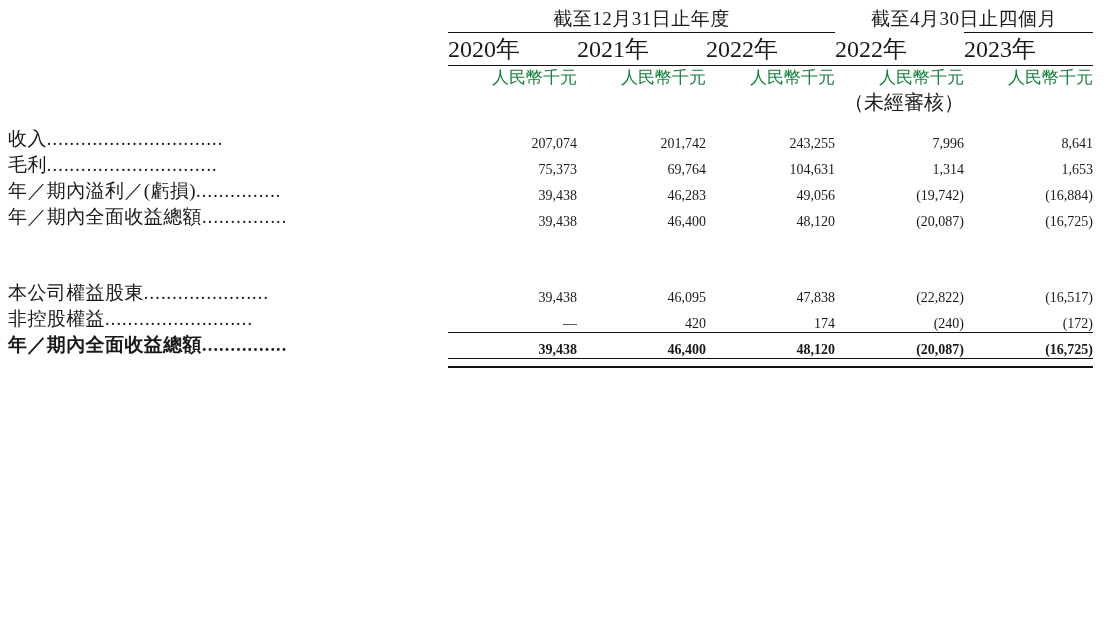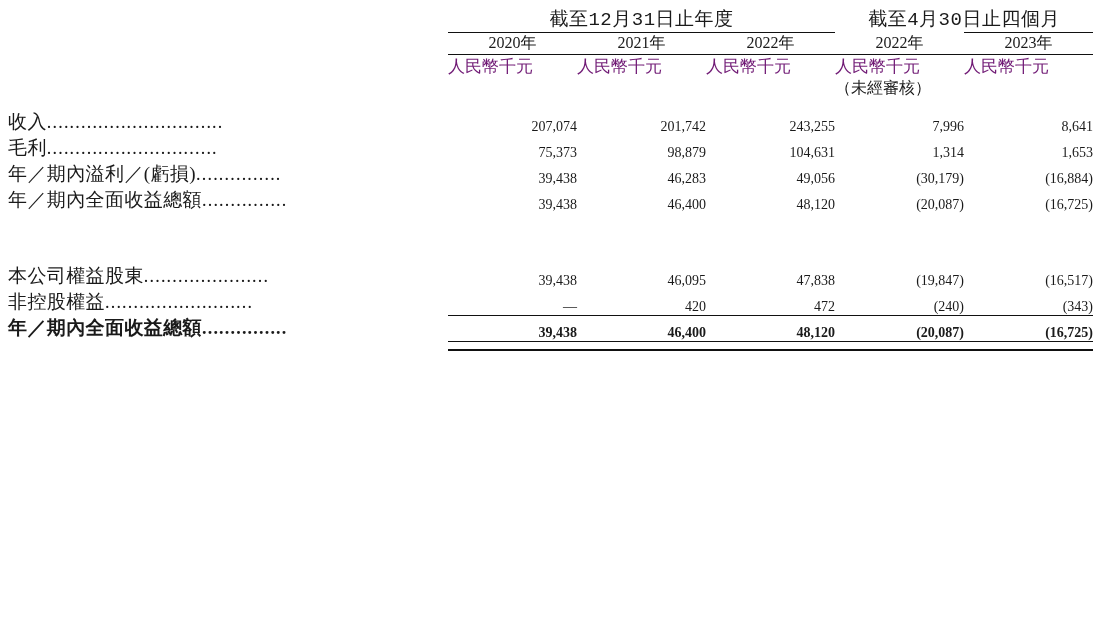--- a/index.html
+++ b/index.html
@@ -36,49 +36,49 @@
     font-weight: normal;
   }
 
   
   .grp {
     text-align: center;
     font-size: 19px;
     font-weight: bold;
     letter-spacing: 0.5px;
     padding-bottom: 6px;
-    font-family: Liberation Mono, monospace;
+    font-family: Liberation Serif, serif;
   }
   .grp-rule {
     height: 0;
     border-bottom: 1.4px solid #111;
   }
   .rule-cell { padding: 0; }
 
   
   .yr {
-    text-align: center;
-    font-size: 16px;
+    text-align: left;
+    font-size: 24px;
     font-weight: bold;
     padding-top: 12px;
     padding-bottom: 9px;
   }
   .yr-rule { height: 0; border-bottom: 1px solid #111; }
 
   
   .unit {
-    text-align: left;
+    text-align: right;
     font-size: 17px;
     padding-top: 14px;
     padding-bottom: 2px;
-    color: #701a75;
+    color: #15803d;
   }
   .unit2 {
-    text-align: left;
-    font-size: 16px;
+    text-align: right;
+    font-size: 20px;
     padding-top: 4px;
     padding-bottom: 4px;
   }
 
   
   .lbl {
     font-size: 19px;
     white-space: nowrap;
     padding-top: 9px;
     padding-bottom: 9px;
@@ -189,32 +189,32 @@
       <td class="num">201,742</td>
       <td class="num">243,255</td>
       <td class="num">7,996</td>
       <td class="num">8,641</td>
     </tr>
 
 
     <tr>
       <td class="lbl"><span>毛利</span><span class="dots">..............................</span></td>
       <td class="num">75,373</td>
-      <td class="num">98,879</td>
+      <td class="num">69,764</td>
       <td class="num">104,631</td>
       <td class="num">1,314</td>
       <td class="num">1,653</td>
     </tr>
 
     <tr>
       <td class="lbl"><span>年／期內溢利／(虧損)</span><span class="dots">...............</span></td>
       <td class="num">39,438</td>
       <td class="num">46,283</td>
       <td class="num">49,056</td>
-      <td class="num">(30,179)</td>
+      <td class="num">(19,742)</td>
       <td class="num">(16,884)</td>
     </tr>
 
     <tr>
       <td class="lbl"><span>年／期內全面收益總額</span><span class="dots">...............</span></td>
       <td class="num">39,438</td>
       <td class="num">46,400</td>
       <td class="num">48,120</td>
       <td class="num">(20,087)</td>
       <td class="num">(16,725)</td>
@@ -227,31 +227,31 @@
 
     <tr class="row-gap-small">
       <td colspan="6"></td>
     </tr>
 
     <tr>
       <td class="lbl"><span>本公司權益股東</span><span class="dots">......................</span></td>
       <td class="num">39,438</td>
       <td class="num">46,095</td>
       <td class="num">47,838</td>
-      <td class="num">(19,847)</td>
+      <td class="num">(22,822)</td>
       <td class="num">(16,517)</td>
     </tr>
 
     <tr>
       <td class="lbl"><span>非控股權益</span><span class="dots">..........................</span></td>
       <td class="num">—</td>
       <td class="num">420</td>
-      <td class="num">472</td>
+      <td class="num">174</td>
       <td class="num">(240)</td>
-      <td class="num">(343)</td>
+      <td class="num">(172)</td>
     </tr>
 
     <tr class="bold topline">
       <td class="lbl"><span>年／期內全面收益總額</span><span class="dots">...............</span></td>
       <td class="num">39,438</td>
       <td class="num">46,400</td>
       <td class="num">48,120</td>
       <td class="num">(20,087)</td>
       <td class="num">(16,725)</td>
     </tr>

